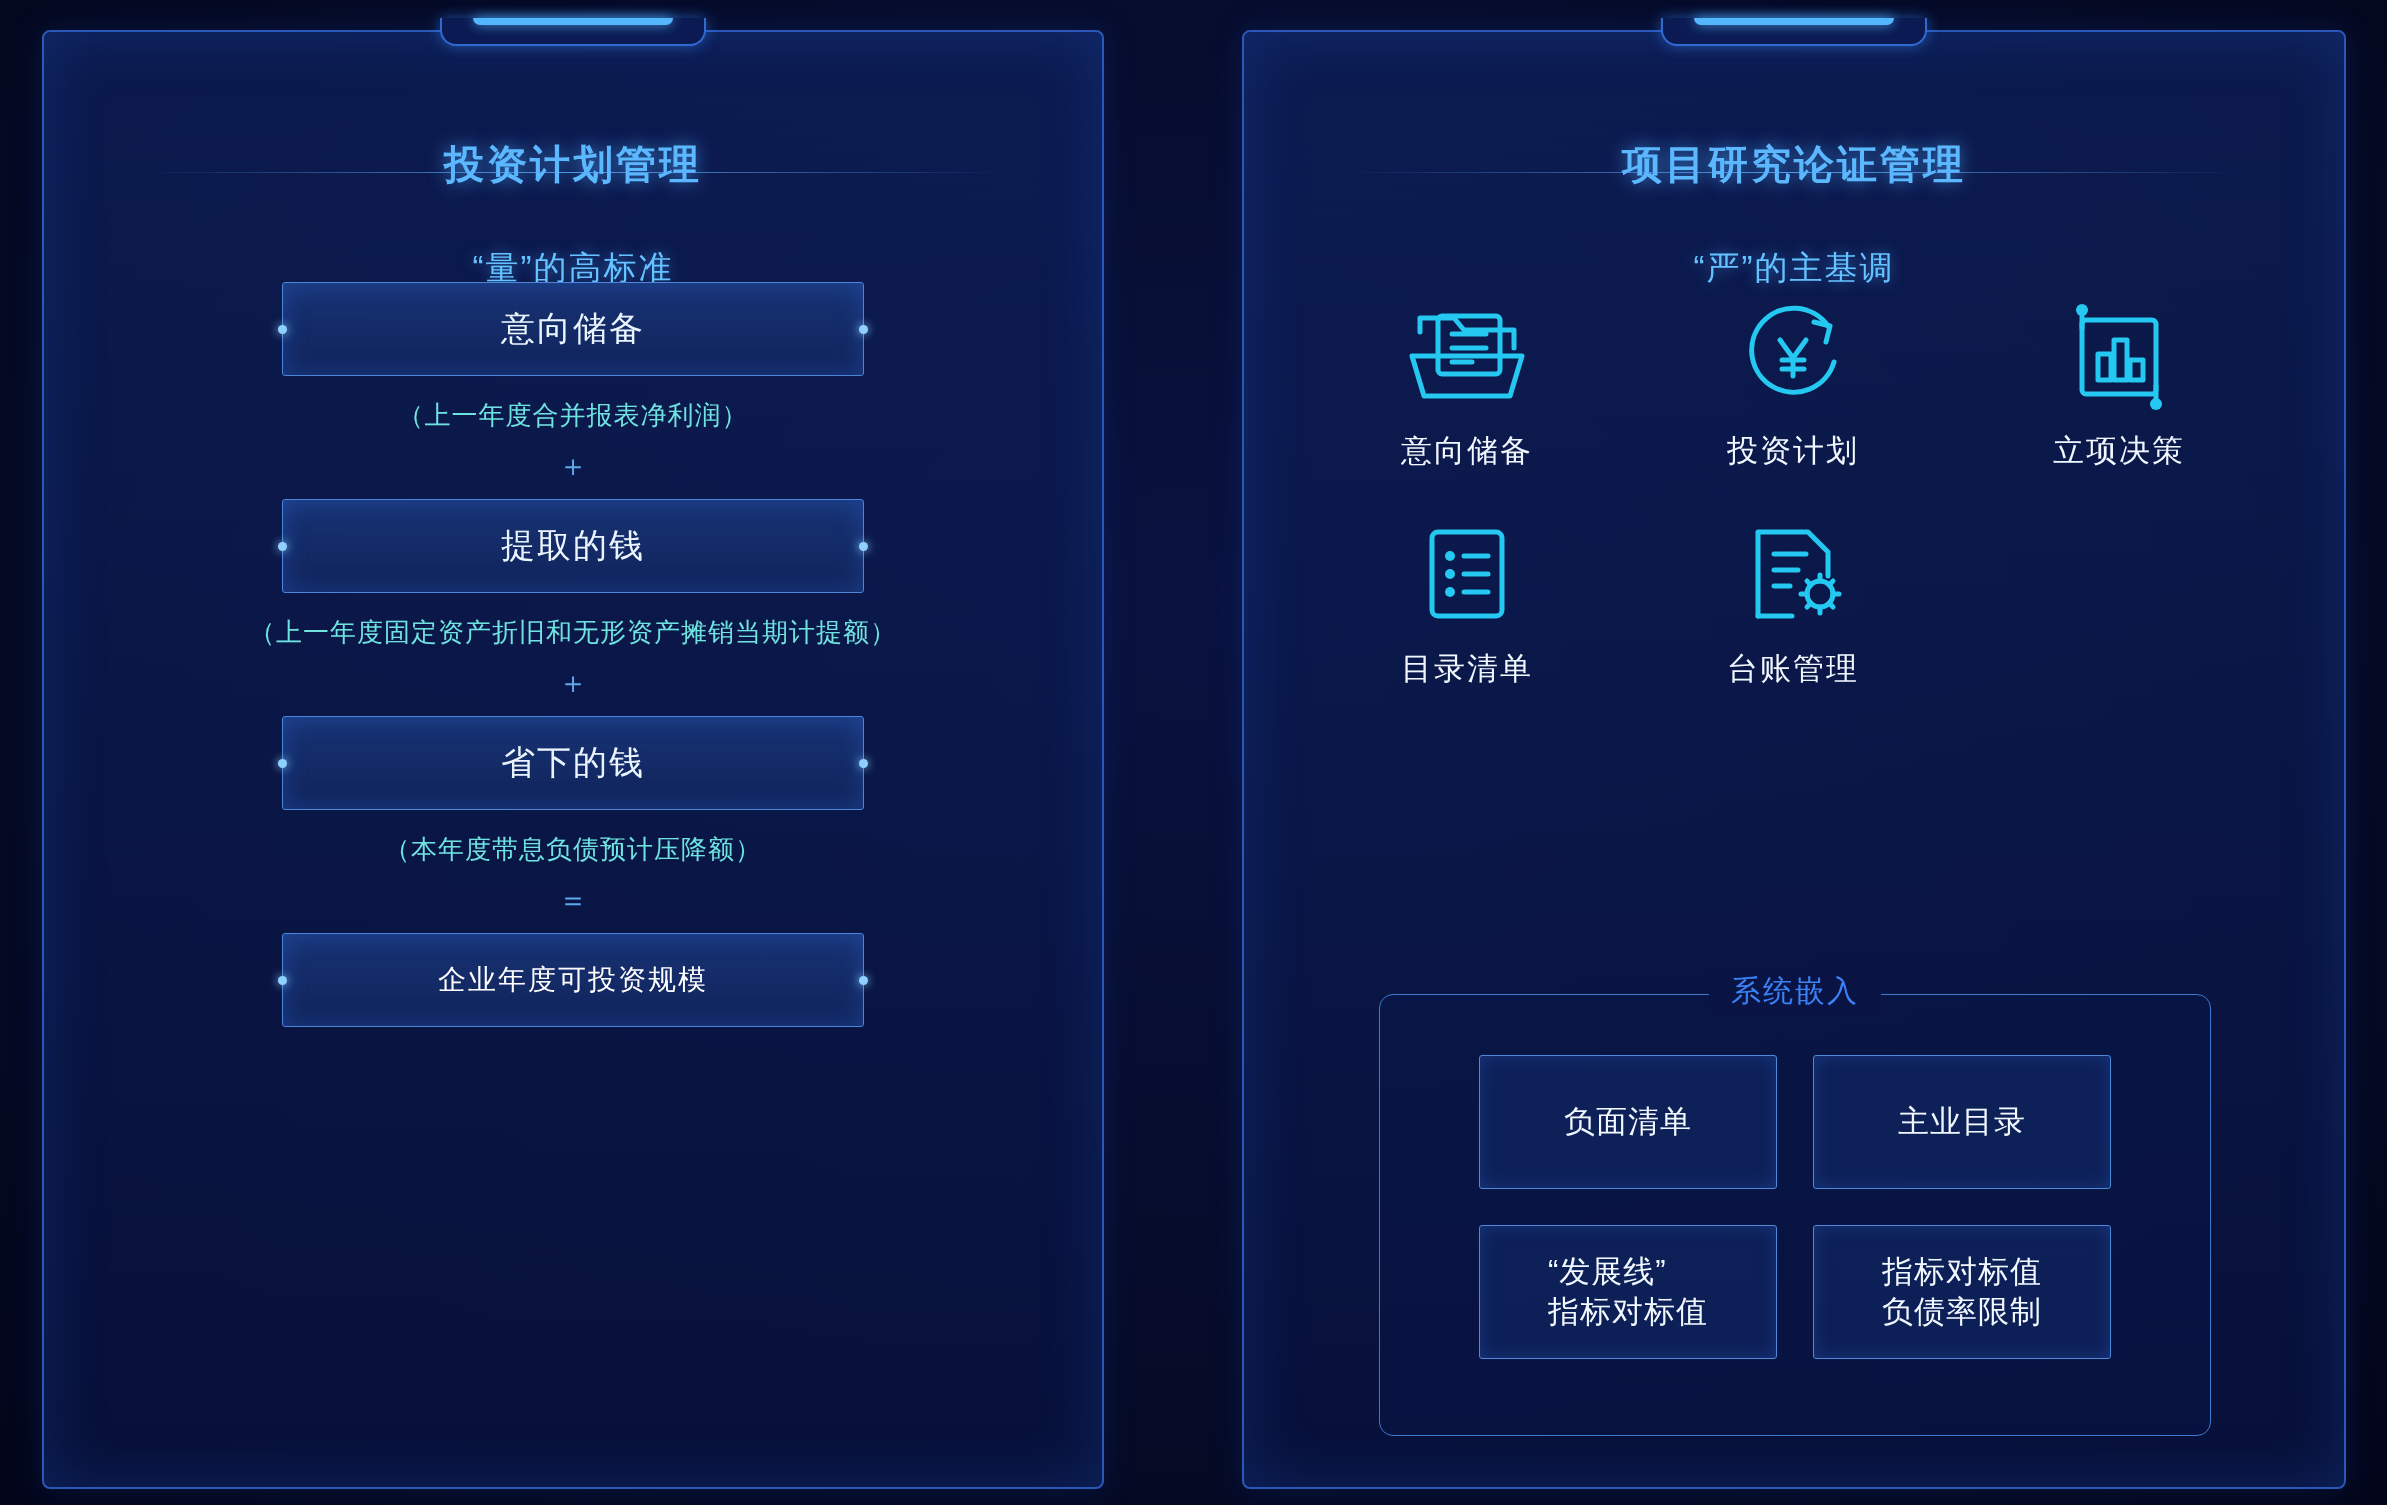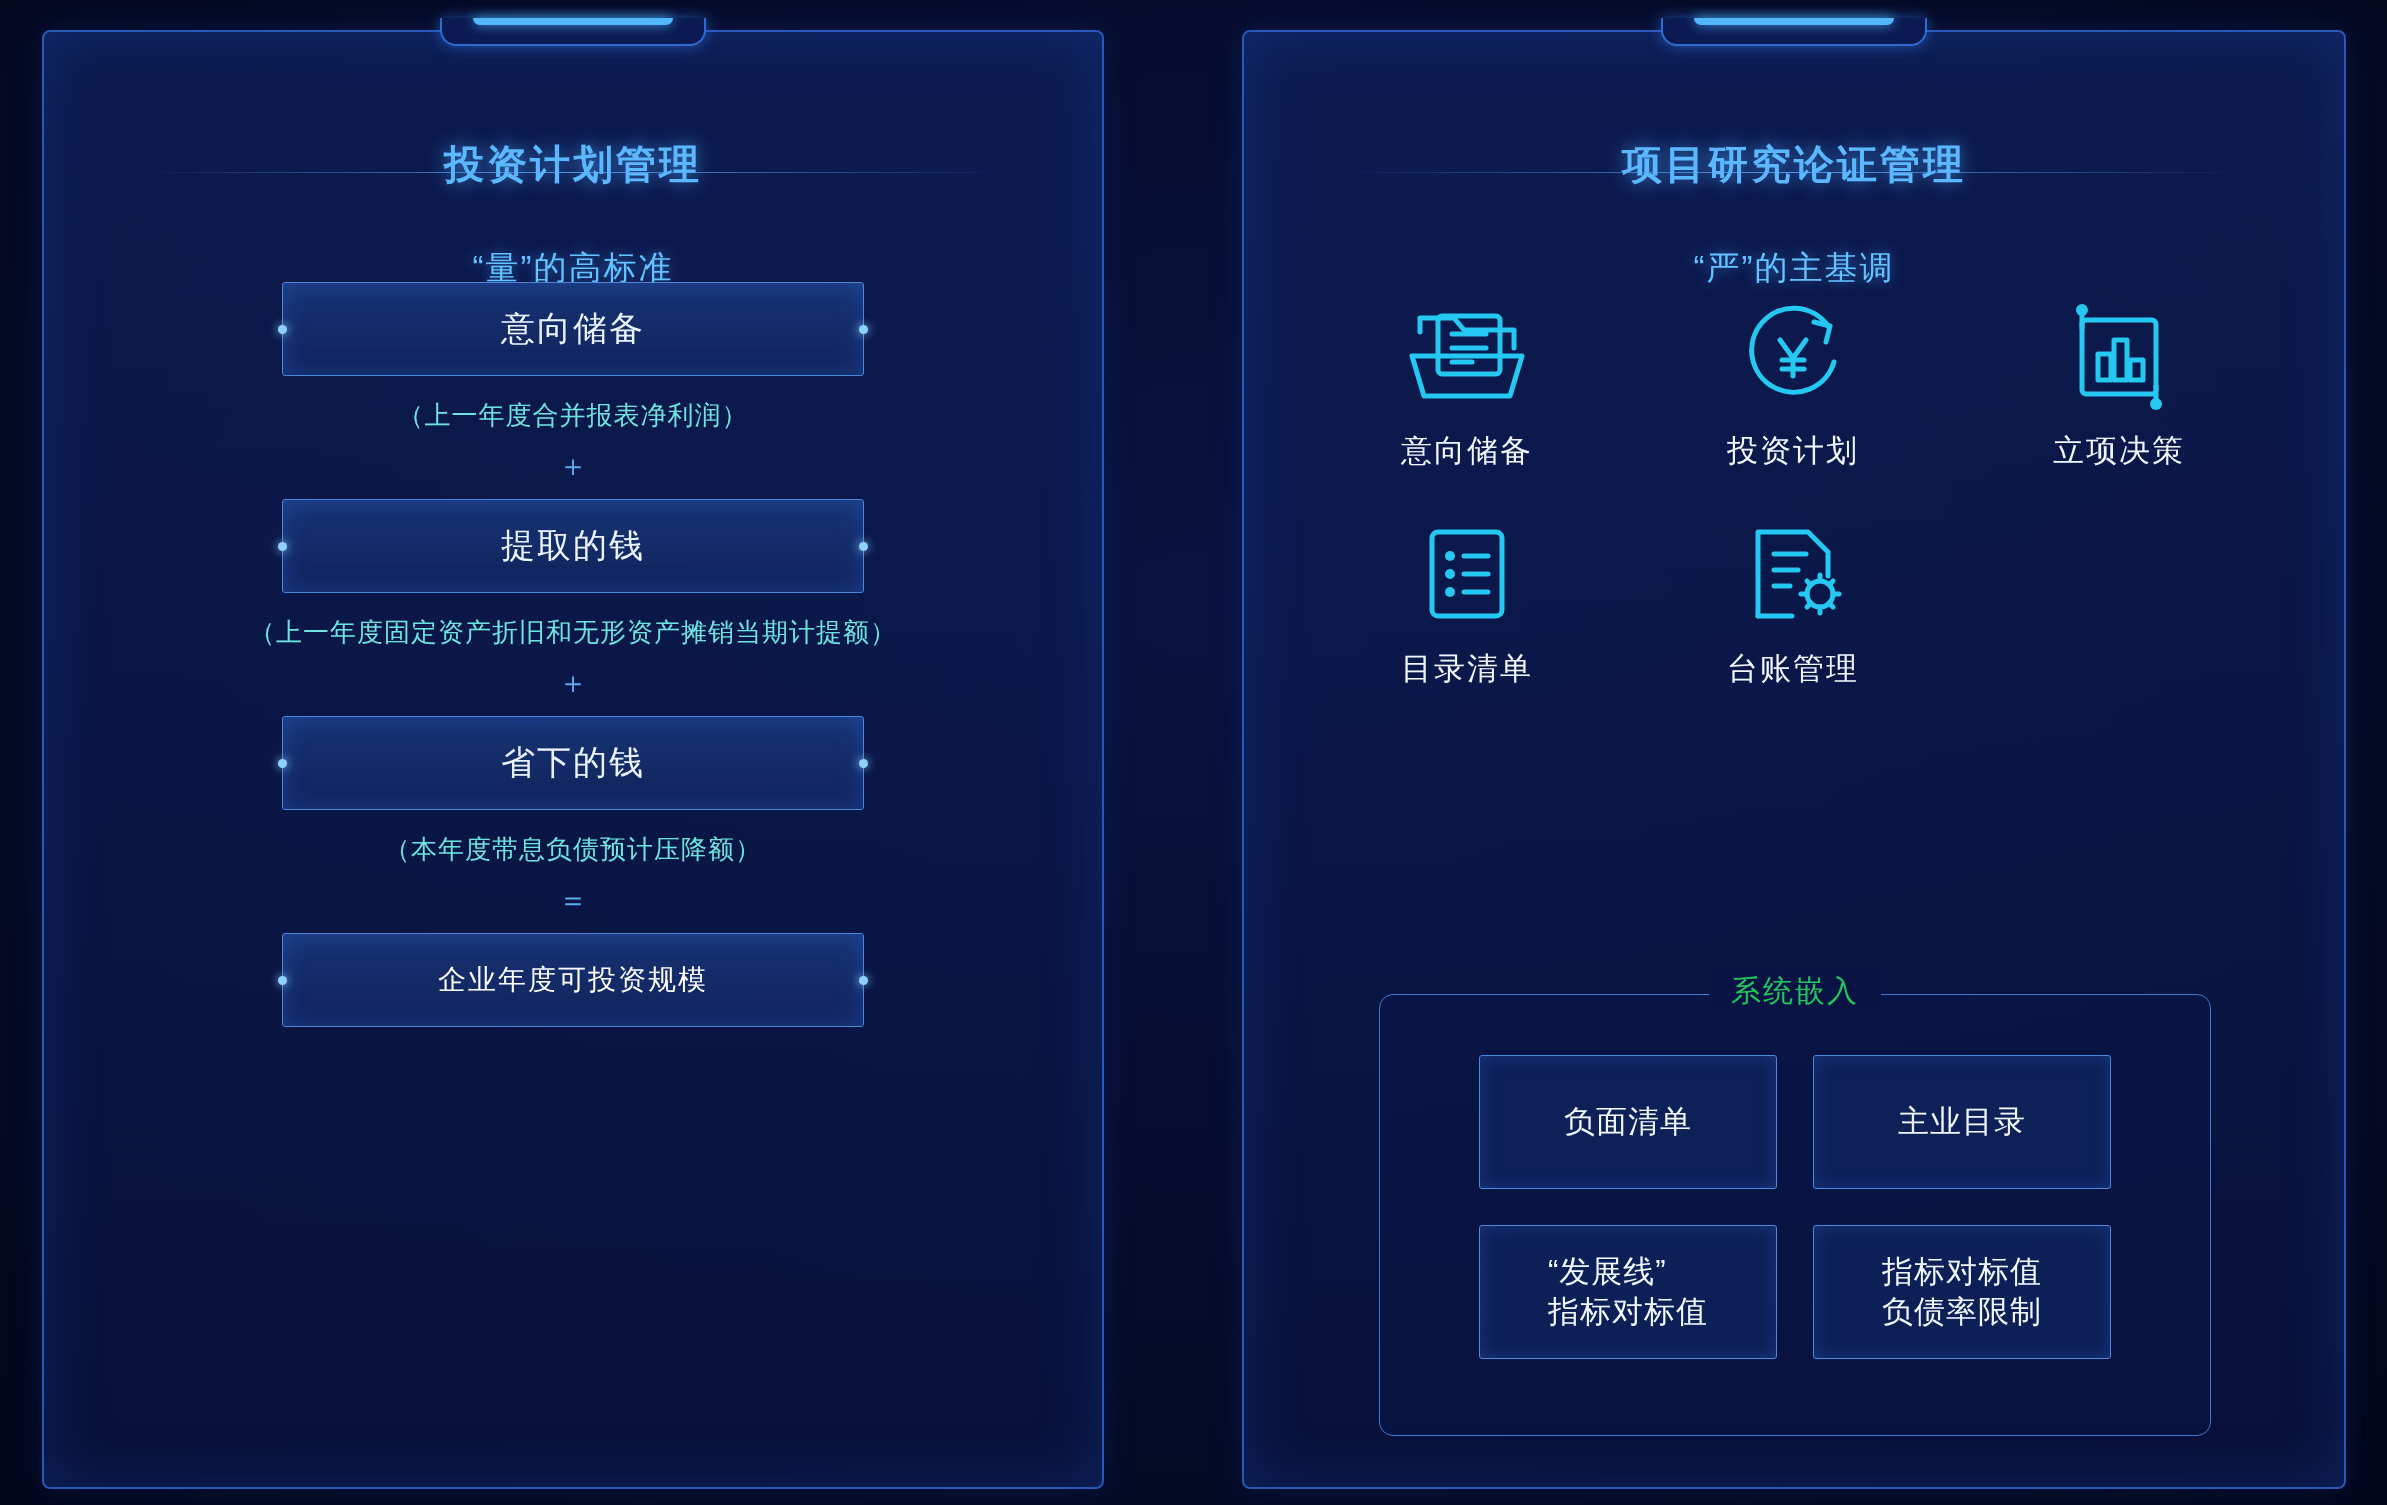--- a/index.html
+++ b/index.html
@@ -179,21 +179,21 @@
     border-radius: 14px;
     background: rgba(10,24,74,0.35);
   }
   .embed-legend {
     position: absolute;
     top: -24px;
     left: 50%;
     transform: translateX(-50%);
     padding: 0 22px;
     background: #0a1444;
-    color: #22c55e;
+    color: #3b82f6;
     font-size: 30px;
     letter-spacing: 2px;
   }
   .embed-grid {
     position: absolute;
     top: 60px;
     left: 50%;
     transform: translateX(-50%);
     width: 632px;
     display: flex;

